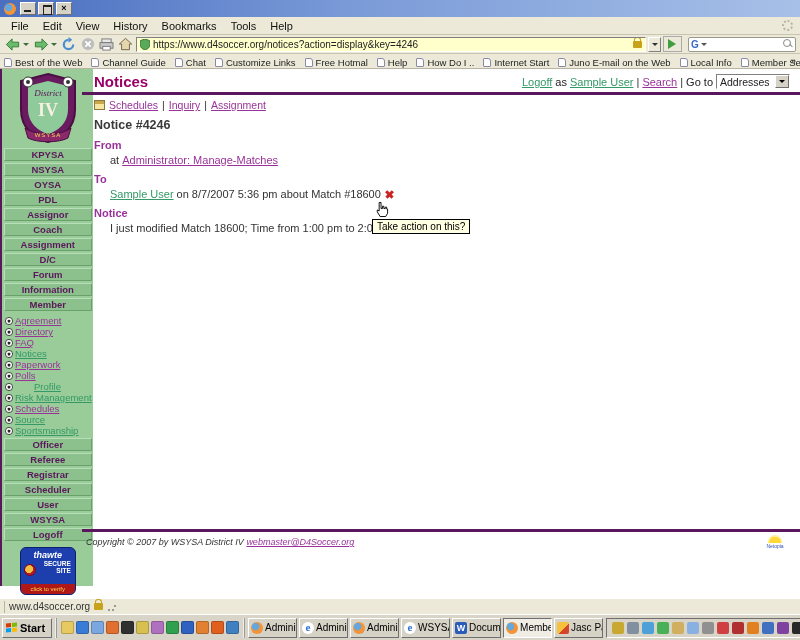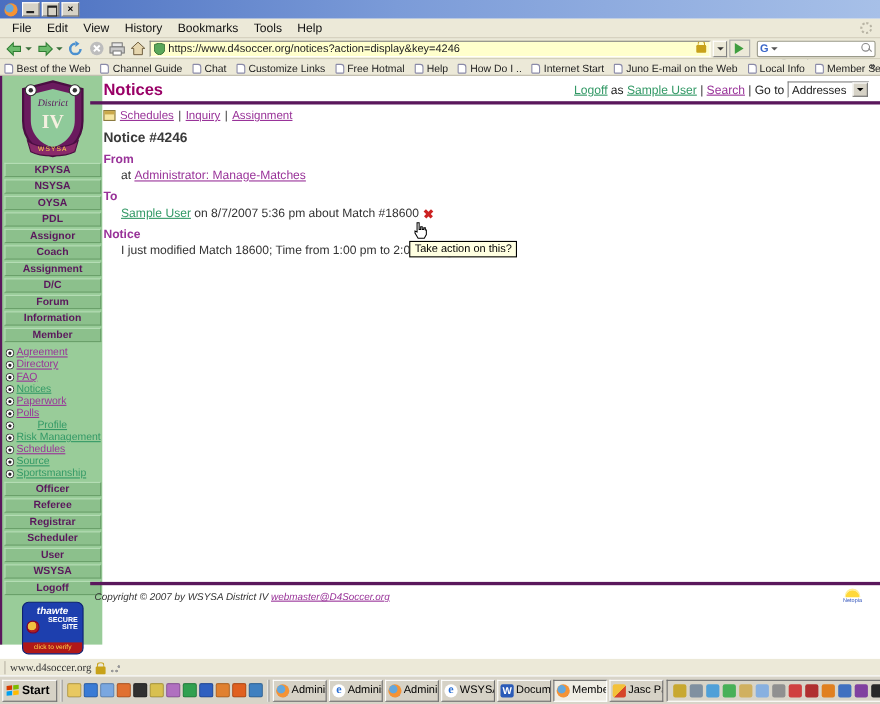--- a/index.html
+++ b/index.html
@@ -109,21 +109,21 @@
   .footer-text { font-size:9px; font-style:italic; color:#333; padding:5px 0 0 4px; }
   .footer-text a, .footer-link { color:#993399; text-decoration:underline; font-style:italic; }
   .sun-badge { position:absolute; right:10px; top:6px; width:30px; text-align:center; }
   .sun { width:14px; height:8px; margin:0 auto; background:radial-gradient(circle at 50% 100%, #ffd83a 0 55%, #ffef9a 60% 75%, transparent 78%); border-radius:8px 8px 0 0; }
   .sun-text { font-size:5px; color:#3355bb; line-height:6px; }
 
   
   .statusbar { height:16px; background:#ece9d8; border-top:1px solid #fff; display:flex; align-items:center;
     padding:0 4px; font-size:10px; color:#333; }
   .status-link { flex:1; white-space:nowrap; overflow:hidden; }
-  .status-site { display:flex; align-items:flex-end; gap:4px; border-left:1px solid #b8b4a4; padding:0 4px; height:12px;font-family:Liberation Serif, serif; }
+  .status-site { display:flex; align-items:center; gap:4px; border-left:1px solid #b8b4a4; padding:0 4px; height:12px; }
   .grip { width:10px; height:10px; background:
     radial-gradient(circle at 2px 8px,#999 0 1px,transparent 1.5px),
     radial-gradient(circle at 6px 8px,#999 0 1px,transparent 1.5px),
     radial-gradient(circle at 8px 4px,#999 0 1px,transparent 1.5px); }
 
   
   .taskbar { height:26px; background:#d8d4c8; border-top:1px solid #fff; display:flex; align-items:center; padding:0 2px; gap:3px; }
   .start-btn { height:20px; display:flex; align-items:center; gap:3px; padding:0 6px 0 3px; font-weight:bold; font-size:11px;
     background:#d6d2c6; border:1px solid; border-color:#fff #6f6f6f #6f6f6f #fff; }
   .flag { width:11px; height:10px; display:grid; grid-template-columns:5px 5px; grid-template-rows:4px 4px; gap:1px; transform:skewY(-6deg); }

